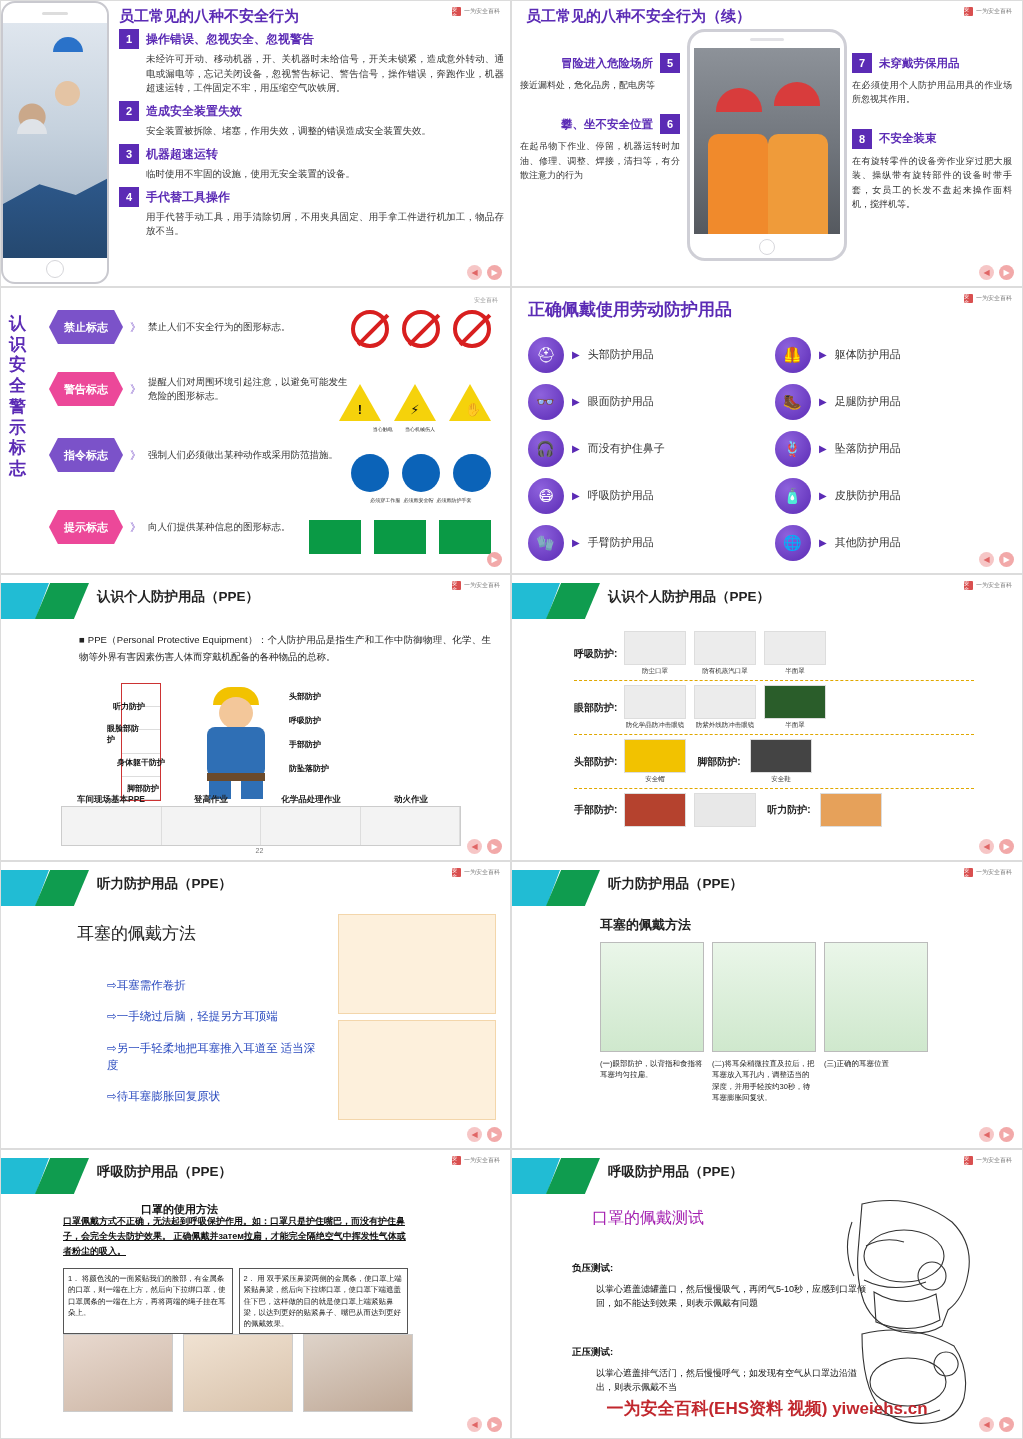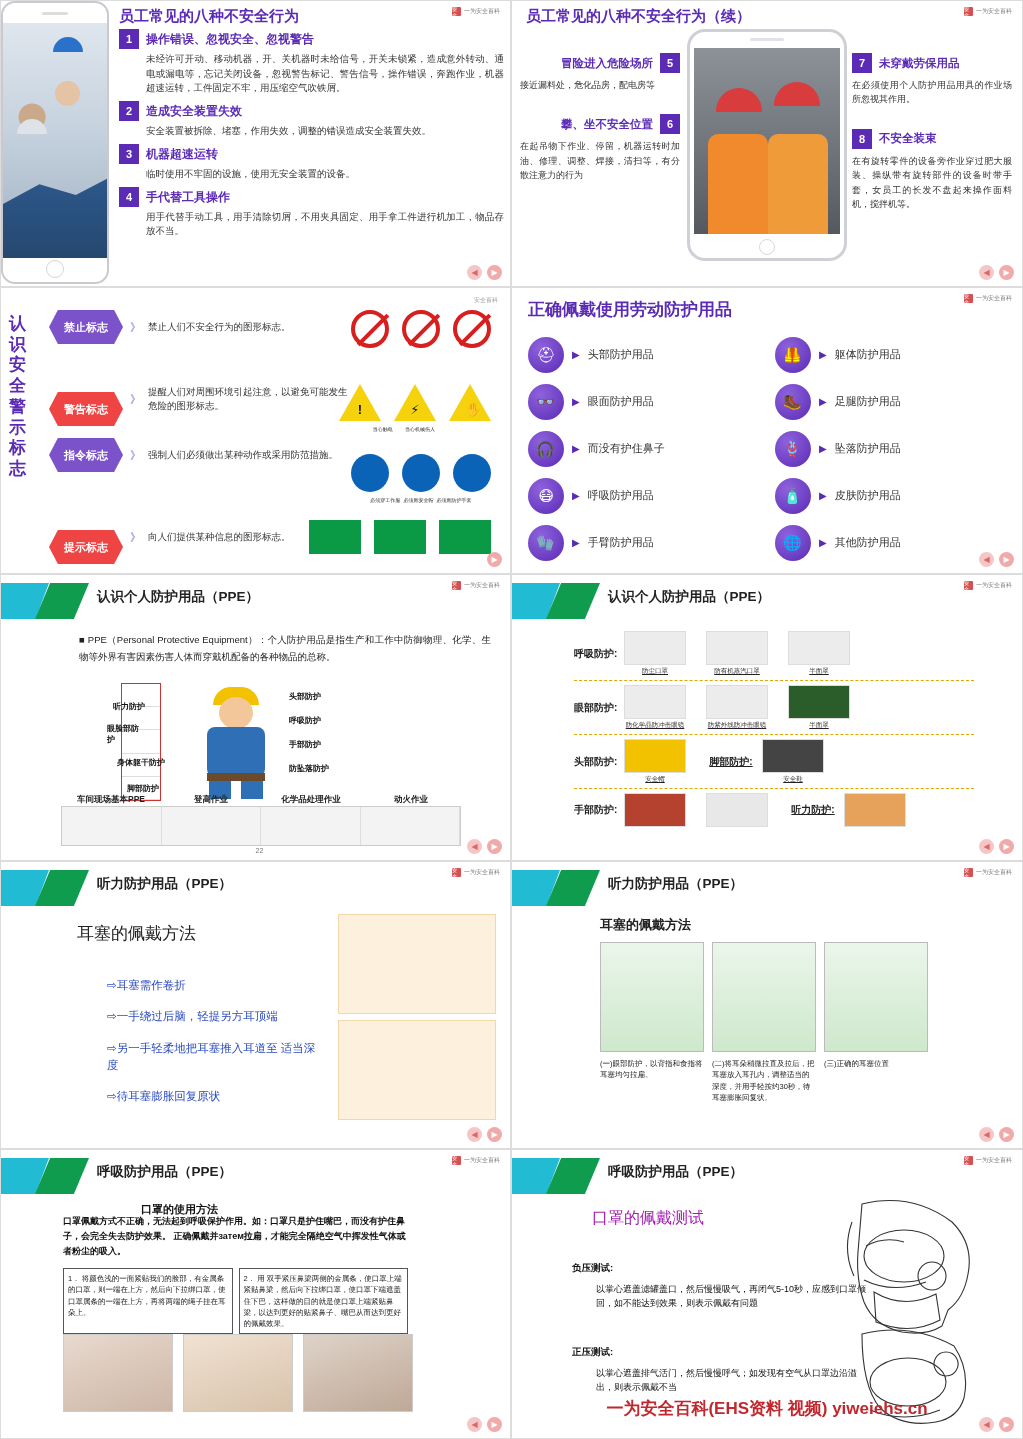--- a/index.html
+++ b/index.html
@@ -123,21 +123,21 @@
     text-align:left; letter-spacing:1px;
   }
   .hexrow { position:absolute; left:48px; width:300px; display:flex; align-items:center; gap:7px; }
   .hex {
     width:74px; height:34px; background:#7b52c9; color:#fff;
     display:flex; align-items:center; justify-content:center;
     font-size:11px; font-weight:bold;
     clip-path:polygon(12% 0,88% 0,100% 50%,88% 100%,12% 100%,0 50%);
     flex:none;
   }
-  .hex.dark { background:#ef4444;margin-top:20px; }
+  .hex.dark { background:#ec4899; }
   .chev { color:#7b52c9; font-size:11px; }
   .hextext { font-size:9.5px; line-height:1.5; color:#333; }
   .signblock { position:absolute; right:14px; }
   .sign { width:38px; height:38px; display:inline-block; margin:0 5px; position:relative; vertical-align:middle;}
   .sign.prohibit { border:4px solid #d81f1f; border-radius:50%; background:#fff; }
   .sign.prohibit:after{ content:""; position:absolute; left:-3px; top:14px; width:42px;height:4px;background:#d81f1f;transform:rotate(-45deg);}
   .sign.warn { width:0;height:0;border-left:21px solid transparent;border-right:21px solid transparent;border-bottom:37px solid #f5d20b; }
   .sign.warn span{position:absolute; left:-5px; top:18px; width:10px; text-align:center; font-size:13px; font-weight:bold; color:#111;}
   .sign.order { background:#0b63b8; border-radius:50%; }
   .sign.hint { background:#0a9a45; width:52px; height:34px; }
@@ -185,41 +185,41 @@
   .s5-bot-hd div{ flex:1; text-align:center; font-size:8.5px; font-weight:bold;}
   .s5-bot-imgs{ display:flex; border:1px solid #ccc; height:40px; }
   .s5-bot-imgs div{ flex:1; border-right:1px solid #ddd; background:#f3f3f3;}
   .s5-pg { position:absolute; left:50%; bottom:6px; font-size:7px; color:#777; }
 
   
   .s6-table { position:absolute; left:62px; top:52px; width:400px; }
   .s6-row { display:flex; align-items:center; border-bottom:1px dashed #e0a800; padding:4px 0; }
   .s6-row:last-child{border-bottom:none;}
   .s6-rowlabel { width:50px; font-size:10px; font-weight:bold; color:#222; flex:none;}
-  .s6-cells { display:flex; flex:1; gap:20px;text-decoration:underline; }
+  .s6-cells { display:flex; flex:1; gap:8px; }
   .s6-cell { text-align:center; }
   .s6-thumb { width:62px; height:34px; background:#ececec; border:1px solid #ddd; margin:0 auto; }
   .s6-cap { font-size:6.5px; color:#333; margin-top:2px; }
 
   
   .s7-h2 { position:absolute; left:76px; top:60px; font-size:17px; color:#222; }
   .s7-list { position:absolute; left:66px; top:104px; width:250px; }
   .s7-list li { list-style:none; font-size:11.5px; color:#2b4bbf; margin-bottom:14px; line-height:1.5;}
   .s7-art { position:absolute; right:12px; top:52px; width:160px; height:210px; }
   .s7-art .box { position:absolute; left:0; width:158px; height:100px; background:#fdf0dc; border:1px solid #f3d6ab; }
   .s7-art .b1{ top:0; } .s7-art .b2{ top:106px; }
   .s8-h2 { position:absolute; left:88px; top:54px; font-size:13px; color:#222; font-weight:bold;}
   .s8-imgs { position:absolute; left:88px; top:80px; display:flex; gap:8px; }
   .s8-img { width:104px; height:110px; border:1px solid #bbb; background:linear-gradient(180deg,#eaf6e9,#cfe8cd); }
   .s8-caps { position:absolute; left:88px; top:196px; display:flex; gap:8px; }
   .s8-cap { width:104px; font-size:7.5px; line-height:1.5; color:#222; }
 
   
   .s9-h2 { position:absolute; left:140px; top:52px; font-size:11px; font-weight:bold; color:#111;}
-  .s9-p { position:absolute; left:62px; top:64px; width:345px; font-size:9px; line-height:1.65; color:#111; font-weight:bold;}
+  .s9-p { position:absolute; left:62px; top:64px; width:345px; font-size:9px; line-height:1.65; color:#111; font-weight:bold;text-decoration:underline;}
   .s9-cols { position:absolute; left:62px; top:118px; width:345px; display:flex; gap:6px; }
   .s9-col { flex:1; border:1px solid #555; padding:4px; font-size:7.5px; line-height:1.5; }
   .s9-photos { position:absolute; left:62px; top:184px; display:flex; gap:10px; }
   .s9-photo { width:110px; height:78px; border:1px solid #ccc; }
   .s9-p1{background:linear-gradient(160deg,#e8d9cf,#cdb6a5);}
   .s9-p2{background:linear-gradient(160deg,#f0e2d2,#d8c2ab);}
   .s9-p3{background:linear-gradient(160deg,#ded3c9,#bfa896);}
 
   
   .s10-h2 { position:absolute; left:80px; top:58px; font-size:16px; color:#a21caf; }

